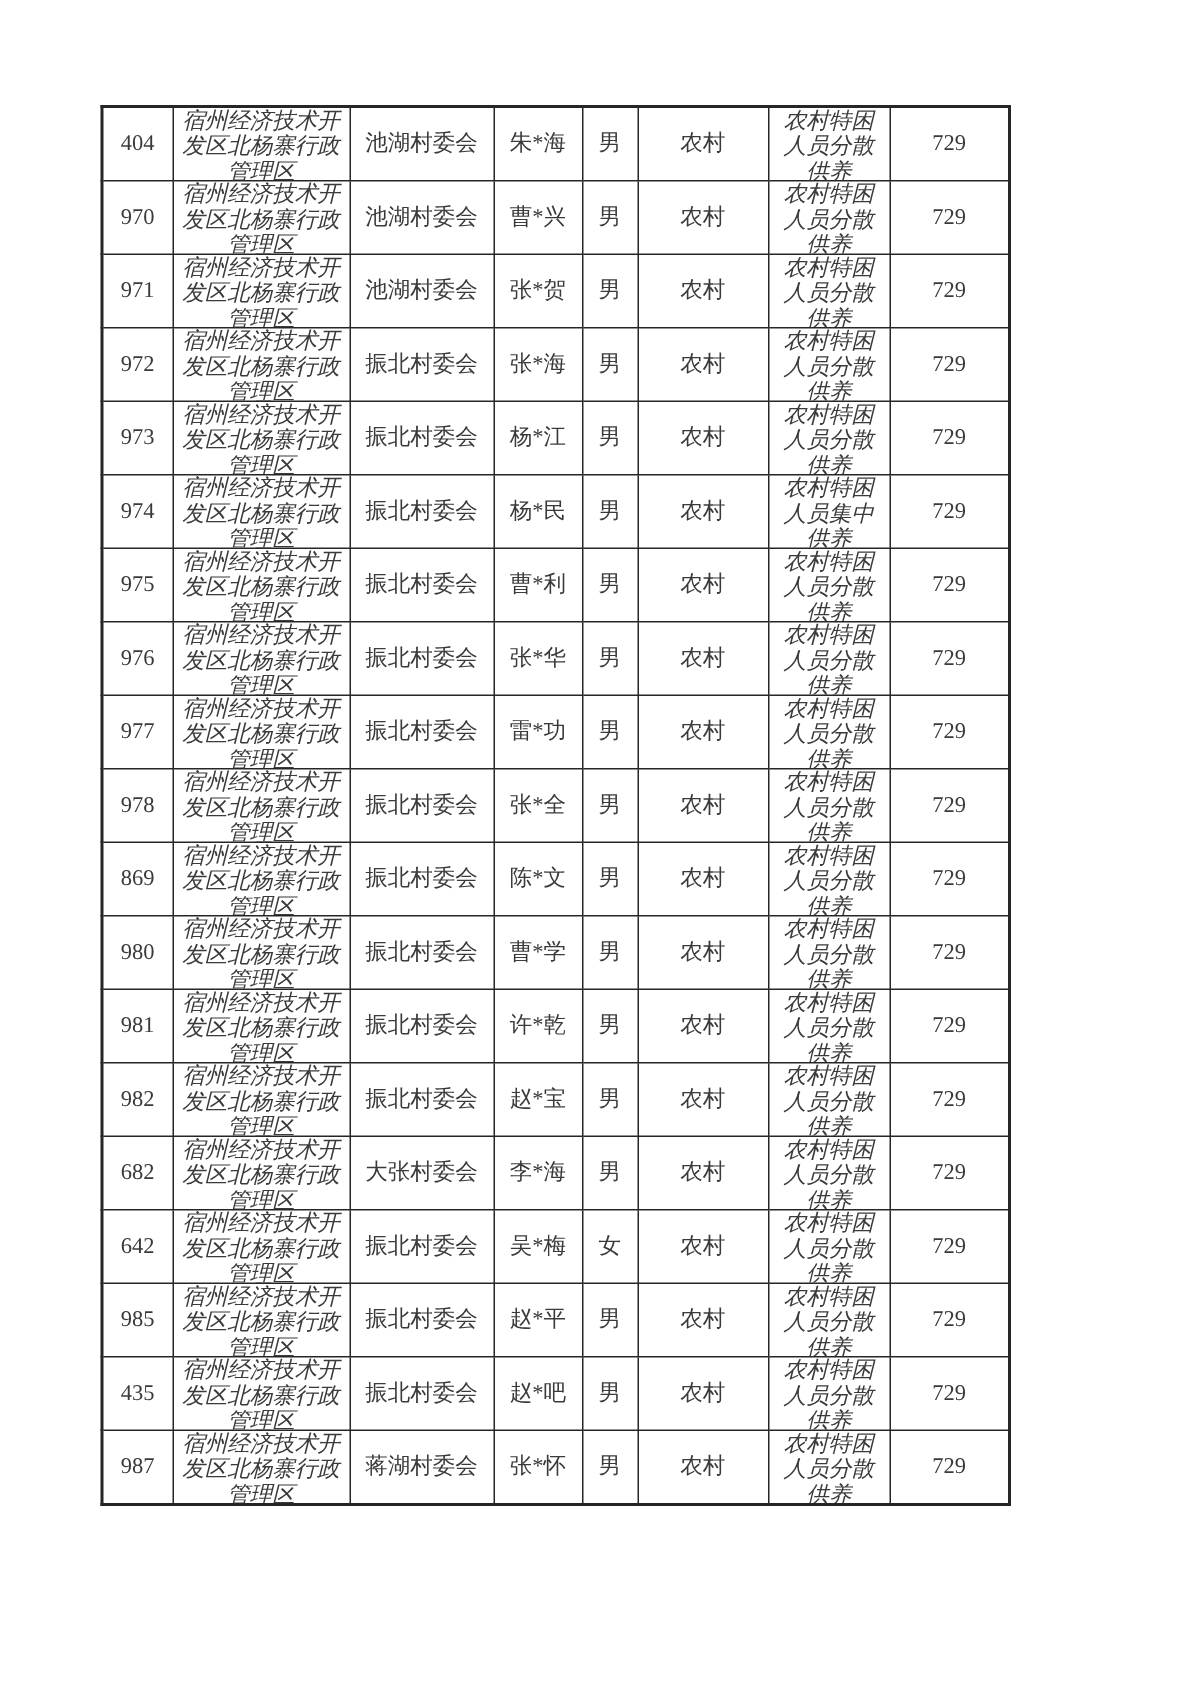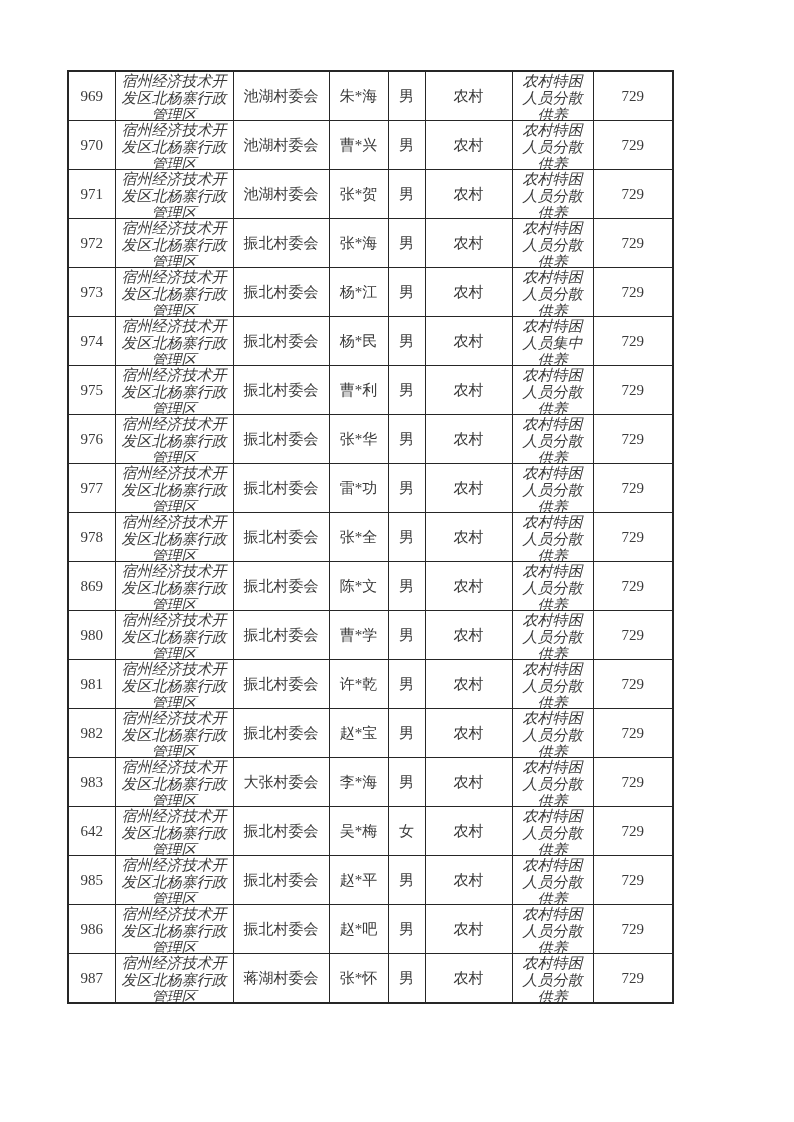--- a/index.html
+++ b/index.html
@@ -67,21 +67,21 @@
       <col style="width:96px">
       <col style="width:59px">
       <col style="width:37px">
       <col style="width:87px">
       <col style="width:81px">
       <col style="width:80px">
     </colgroup>
     <tbody id="tbody">
         <tr>
     <td>
-            <div class="cw vc">969</div>
+            <div class="cw vc">404</div>
           </td>
     <td>
             <div class="cw tc district">宿州经济技术开发区北杨寨行政管理区</div>
           </td>
     <td>
             <div class="cw vc">池湖村委会</div>
           </td>
     <td>
             <div class="cw vc">朱*海</div>
           </td>
@@ -431,21 +431,21 @@
           </td>
     <td>
             <div class="cw tc category">农村特困人员分散供养</div>
           </td>
     <td>
             <div class="cw vc">729</div>
           </td>
   </tr>
         <tr>
     <td>
-            <div class="cw vc">983</div>
+            <div class="cw vc">682</div>
           </td>
     <td>
             <div class="cw tc district">宿州经济技术开发区北杨寨行政管理区</div>
           </td>
     <td>
             <div class="cw vc">大张村委会</div>
           </td>
     <td>
             <div class="cw vc">李*海</div>
           </td>
@@ -509,21 +509,21 @@
           </td>
     <td>
             <div class="cw tc category">农村特困人员分散供养</div>
           </td>
     <td>
             <div class="cw vc">729</div>
           </td>
   </tr>
         <tr>
     <td>
-            <div class="cw vc">986</div>
+            <div class="cw vc">435</div>
           </td>
     <td>
             <div class="cw tc district">宿州经济技术开发区北杨寨行政管理区</div>
           </td>
     <td>
             <div class="cw vc">振北村委会</div>
           </td>
     <td>
             <div class="cw vc">赵*吧</div>
           </td>

